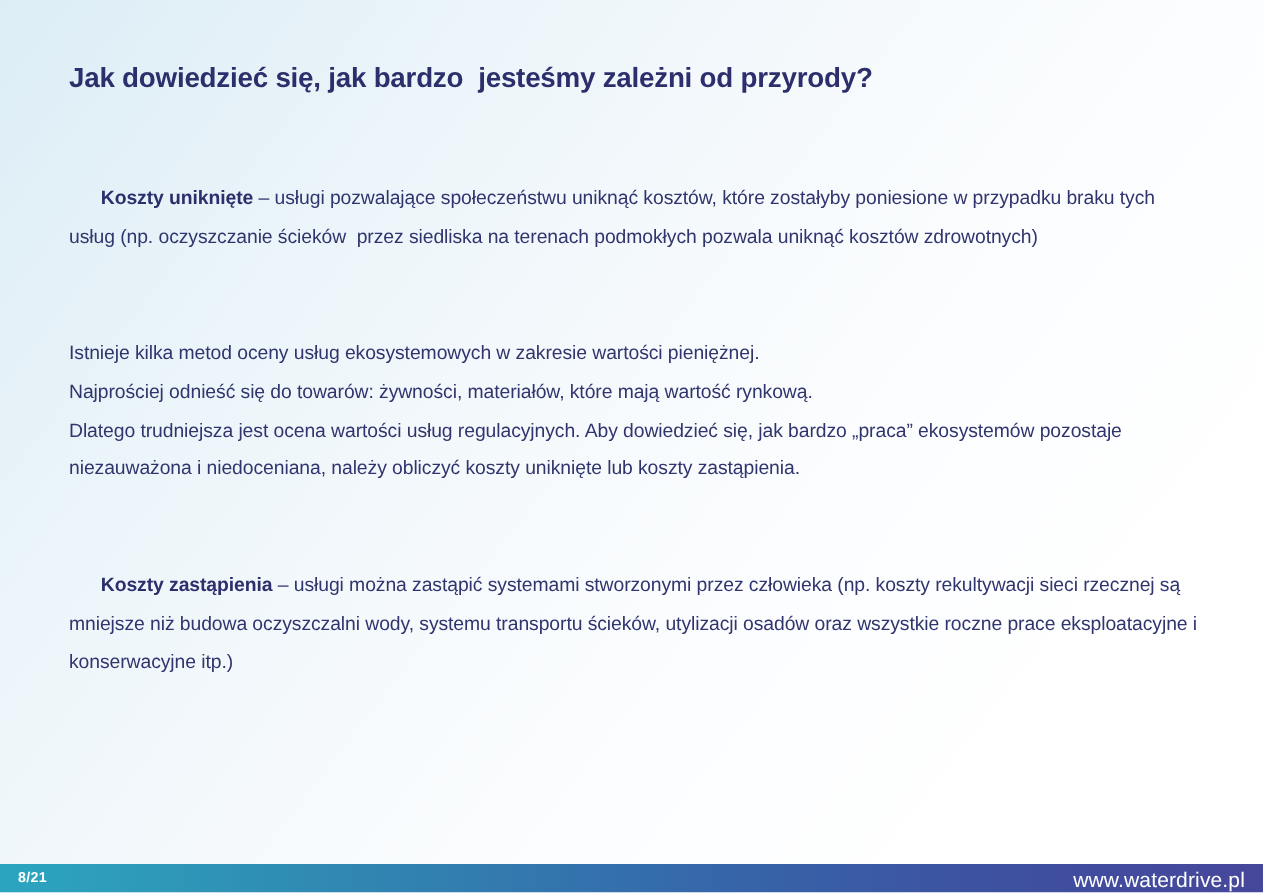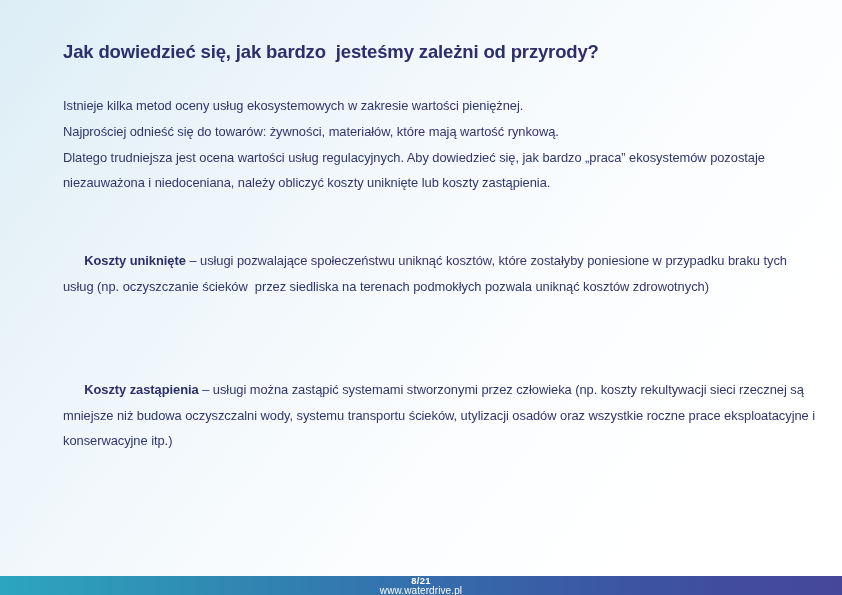--- a/index.html
+++ b/index.html
@@ -29,21 +29,20 @@
         #ffffff 86%,
         #ffffff 100%);
     overflow: hidden;
   }
 
   .slide-body {
     position: absolute;
     left: 46px;
     top: 40px;
     width: 756px;
-    margin-left: 17px;
   }
 
   .slide-title {
     font-size: 18.5px;
     font-weight: bold;
     color: #2c2f6b;
     letter-spacing: -0.15px;
     line-height: 1.3;
     margin: 0 0 29px 0;
     white-space: pre-wrap;
@@ -80,54 +79,53 @@
       #3375ae 44%,
       #3763a8 60%,
       #3c55a3 74%,
       #414c9e 87%,
       #46479b 100%);
     display: flex;
     align-items: center;
     justify-content: space-between;
     box-sizing: border-box;
     padding: 0 12px 0 12px;
-    flex-direction: column;
   }
 
   .footer-page {
     color: #ffffff;
     font-size: 9.5px;
     font-weight: bold;
     letter-spacing: 0.2px;
     line-height: 1;
   }
 
   .footer-url {
     color: #ffffff;
-    font-size: 10px;
+    font-size: 14px;
     letter-spacing: 0.1px;
     line-height: 1;
   }
 </style>
 </head>
 <body>
 
 <div class="slide">
 
   <div class="slide-body">
 
     <h1 class="slide-title">Jak dowiedzieć się, jak bardzo  jesteśmy zależni od przyrody?</h1>
 
+    <p class="para-block gap-after">
+      <span class="lead-label">Koszty uniknięte</span><span> – usługi pozwalające społeczeństwu uniknąć kosztów, które zostałyby poniesione w przypadku braku tych usług (np. oczyszczanie ścieków  przez siedliska na terenach podmokłych pozwala uniknąć kosztów zdrowotnych)</span>
+    </p>
+
     <p class="para-block gap-after">Istnieje kilka metod oceny usług ekosystemowych w zakresie wartości pieniężnej.
 Najprościej odnieść się do towarów: żywności, materiałów, które mają wartość rynkową.
 Dlatego trudniejsza jest ocena wartości usług regulacyjnych. Aby dowiedzieć się, jak bardzo „praca” ekosystemów pozostaje niezauważona i niedoceniana, należy obliczyć koszty uniknięte lub koszty zastąpienia.</p>
-
-    <p class="para-block gap-after">
-      <span class="lead-label">Koszty uniknięte</span><span> – usługi pozwalające społeczeństwu uniknąć kosztów, które zostałyby poniesione w przypadku braku tych usług (np. oczyszczanie ścieków  przez siedliska na terenach podmokłych pozwala uniknąć kosztów zdrowotnych)</span>
-    </p>
 
     <p class="para-block">
       <span class="lead-label">Koszty zastąpienia</span><span> – usługi można zastąpić systemami stworzonymi przez człowieka (np. koszty rekultywacji sieci rzecznej są mniejsze niż budowa oczyszczalni wody, systemu transportu ścieków, utylizacji osadów oraz wszystkie roczne prace eksploatacyjne i konserwacyjne itp.)</span>
     </p>
 
   </div>
 
   <div class="footer-bar">
     <span class="footer-page">8/21</span>
     <span class="footer-url">www.waterdrive.pl</span>

